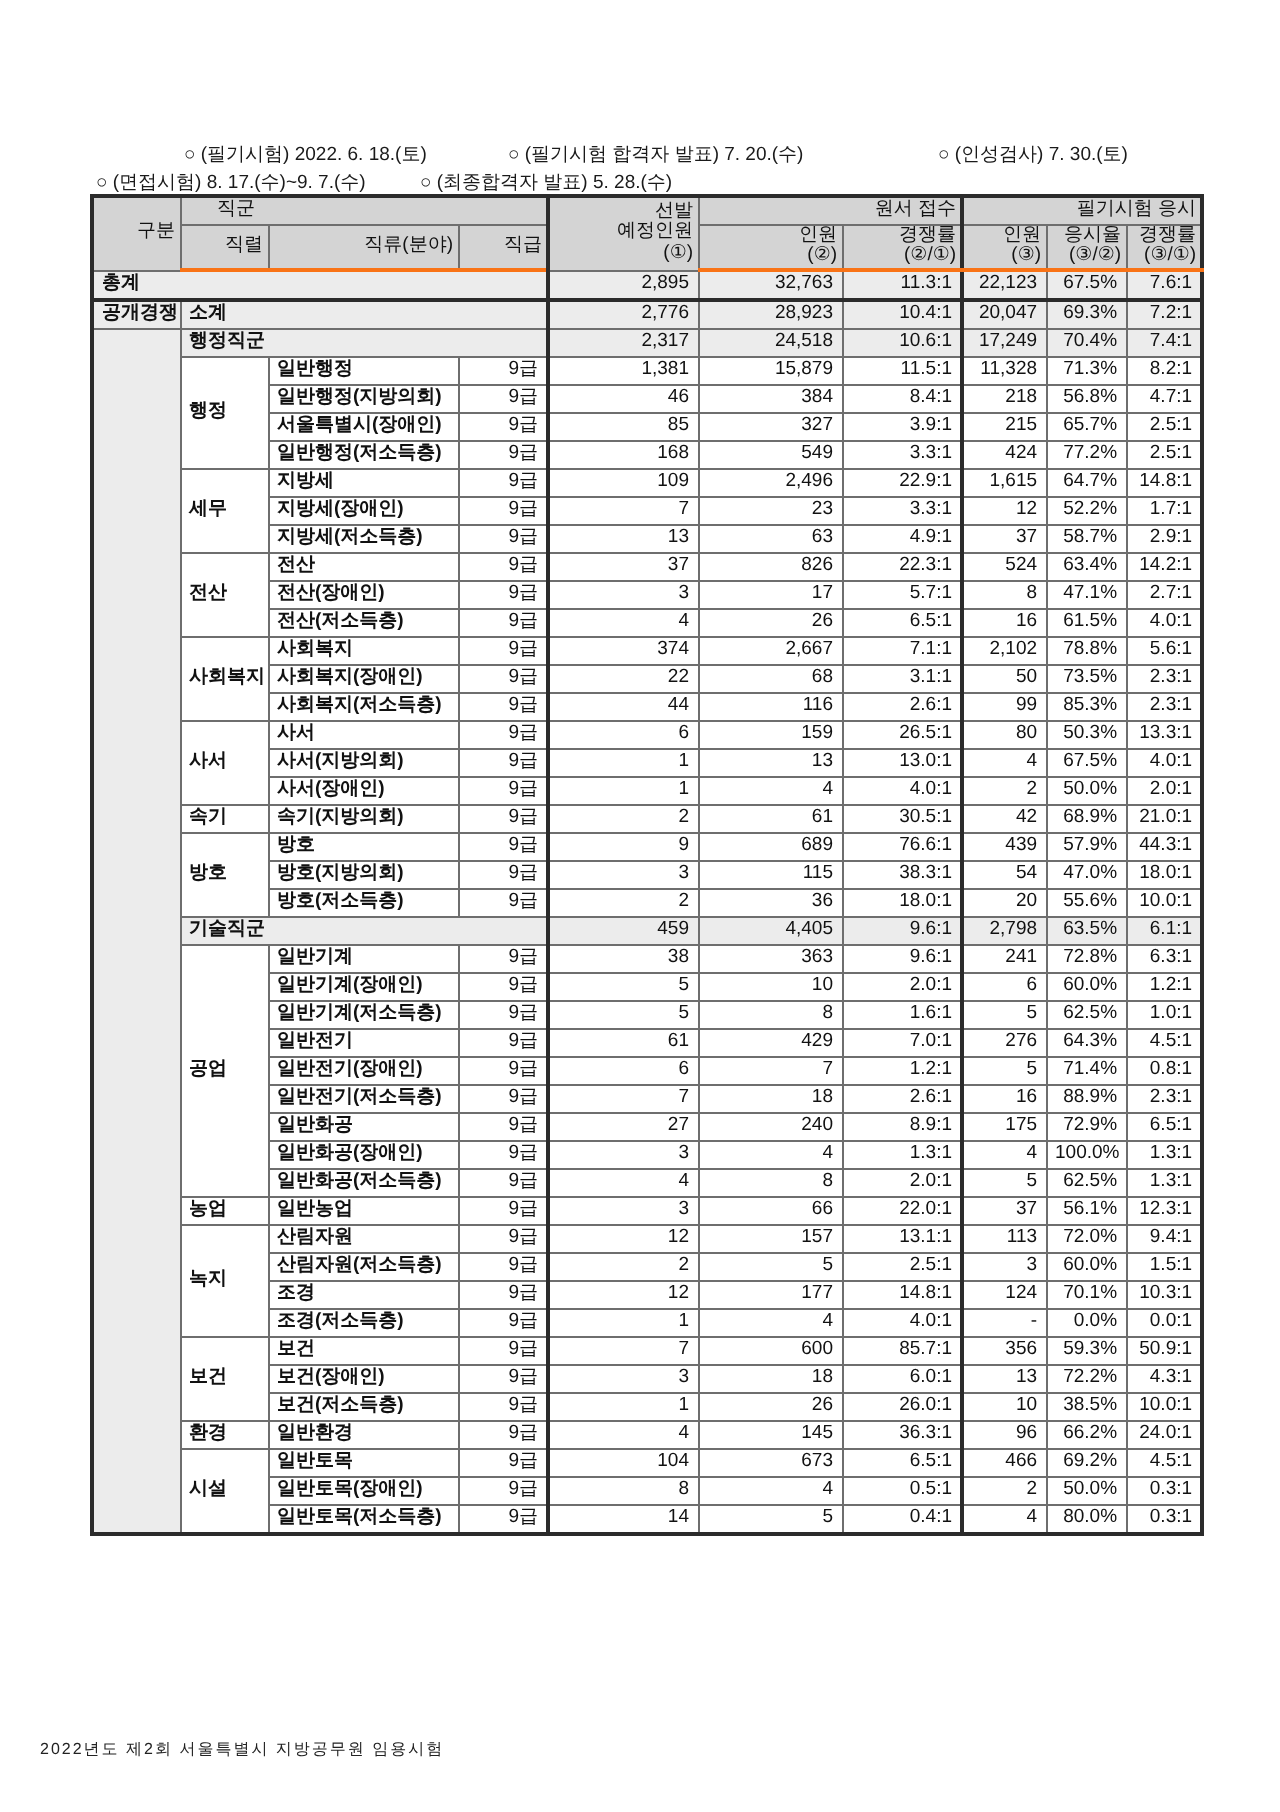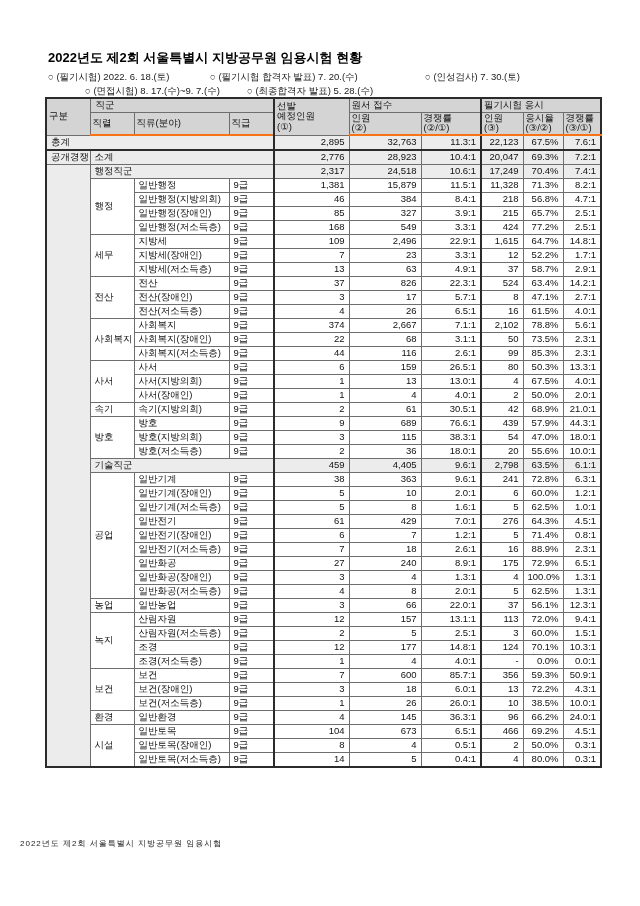--- a/index.html
+++ b/index.html
@@ -8,71 +8,70 @@
   #page {
     position: relative; width: 640px; height: 906px; background: #ffffff;
     overflow: hidden; margin: 0 auto;
   }
   #doc-title {
     position: absolute; left: 48px; top: 49px;
     font-size: 13px; font-weight: bold; color: #000; letter-spacing: 0px;
     white-space: nowrap;
   }
   .sched-line { position: absolute; left: 48px; font-size: 9.5px; color: #1a1a1a; white-space: nowrap; }
-  #sched-line-1 { top: 71px; }
+  #sched-line-1 { top: 71px; margin-left: 44px; }
   #sched-line-2 { top: 85px; }
   .sched-item { display: inline-block; vertical-align: top; }
   #sched-line-1 .sched-item:nth-child(1) { width: 162px; }
   #sched-line-1 .sched-item:nth-child(2) { width: 215px; }
-  #sched-line-2 .sched-item:nth-child(1) { width: 162px; margin-left: 37px; }
+  #sched-line-2 .sched-item:nth-child(1) { width: 162px; }
 
   table#exam-table {
     position: absolute; left: 45px; top: 97px;
     width: 555px; border-collapse: collapse; table-layout: fixed;
     font-size: 9.5px; border: 2px solid #2b2b2b;
   }
   #exam-table th, #exam-table td {
     border: 1px solid #6e6e6e; overflow: hidden; white-space: nowrap;
     padding: 1px 4px; height: 14px; line-height: 1.15;
   }
   #exam-table thead th {
-    background: #d4d4d4; font-weight: normal; text-align: left;
+    background: #d4d4d4; font-weight: normal; text-align: right;
     white-space: pre-line; padding: 0 2px;
   }
   #exam-table thead tr:last-child th { border-bottom: 2px solid #f97316; }
   #exam-table .shade td { background: #ececec; }
   #exam-table td { background: #ffffff; }
   #exam-table tr.shade td { background: #ececec; }
   #exam-table .num { text-align: right; }
-  #exam-table .grade { text-align: left; }
-  #exam-table .label, #exam-table .serial, #exam-table .field { text-align: left; }
+  #exam-table .grade { text-align: right; }
+  #exam-table .label, #exam-table .serial, #exam-table .field { text-align: left; font-weight: bold; }
   #exam-table .thickL { border-left: 2px solid #2b2b2b; }
   #exam-table tr.row-total td { border-bottom: 2px solid #2b2b2b; }
 
   #footer-left {
-    position: absolute; left: 20px; top: 838px; font-size: 8px; color: #222;
+    position: absolute; left: 20px; top: 869px; font-size: 8px; color: #222;
     letter-spacing: 1px; white-space: nowrap;
   }
   #footer-logo { position: absolute; right: 16px; top: 861px; text-align: right; }
   #logo-row { display: flex; align-items: center; justify-content: flex-end; gap: 1px; }
   .logo-txt { font-size: 9px; font-weight: bold; color: #3a3a3a; letter-spacing: 0.5px; }
   .logo-box {
     width: 11px; height: 11px; display: inline-flex; align-items: center; justify-content: center;
     color: #fff; font-size: 7.5px; font-weight: bold; margin: 0 0.5px;
   }
   #logo-box-1 { background: #9fb3be; }
   #logo-box-2 { background: #2c6d92; }
   #logo-sub { font-size: 6px; color: #8a8a8a; margin-top: 1px; transform: scale(0.82); transform-origin: right top; white-space: nowrap; }
 </style>
 </head>
 <body>
 
 <div id="page">
 
-  <div id="doc-title">2022년도 제2회 서울특별시 지방공무원 임용시험 현황</div>
 
   <div id="sched-line-1" class="sched-line">
     <span class="sched-item">○ (필기시험) 2022. 6. 18.(토)</span><span class="sched-item">○ (필기시험 합격자 발표) 7. 20.(수)</span><span class="sched-item">○ (인성검사) 7. 30.(토)</span>
   </div>
   <div id="sched-line-2" class="sched-line">
     <span class="sched-item">○ (면접시험) 8. 17.(수)~9. 7.(수)</span><span class="sched-item">○ (최종합격자 발표) 5. 28.(수)</span>
   </div>
 
   <table id="exam-table">
     <colgroup>
@@ -83,21 +82,21 @@
       <col style="width:75px">
         <col style="width:72px">
         <col style="width:60px">
       <col style="width:42px">
         <col style="width:40px">
         <col style="width:38px">
     </colgroup>
     <thead>
       <tr>
         <th rowspan="2">구분</th>
-        <th colspan="3" style="text-align:left;padding-left:5px;">직군</th>
+        <th colspan="3" style="text-align:left;padding-left:18px;">직군</th>
         <th rowspan="2" class="thickL">선발
 예정인원
 (①)</th>
         <th colspan="2">원서 접수</th>
         <th colspan="3" class="thickL">필기시험 응시</th>
       </tr>
       <tr>
         <th>직렬</th>
         <th>직류(분야)</th>
         <th>직급</th>
@@ -158,21 +157,21 @@
           <td class="field">일반행정(지방의회)</td>
           <td class="grade">9급</td>
           <td class="num c0 thickL">46</td>
           <td class="num c1">384</td>
           <td class="num c2">8.4:1</td>
           <td class="num c3 thickL">218</td>
           <td class="num c4">56.8%</td>
           <td class="num c5">4.7:1</td>
         </tr>
         <tr>
-          <td class="field">일반행정(장애인)</td>
+          <td class="field">서울특별시(장애인)</td>
           <td class="grade">9급</td>
           <td class="num c0 thickL">85</td>
           <td class="num c1">327</td>
           <td class="num c2">3.9:1</td>
           <td class="num c3 thickL">215</td>
           <td class="num c4">65.7%</td>
           <td class="num c5">2.5:1</td>
         </tr>
         <tr>
           <td class="field">일반행정(저소득층)</td>

